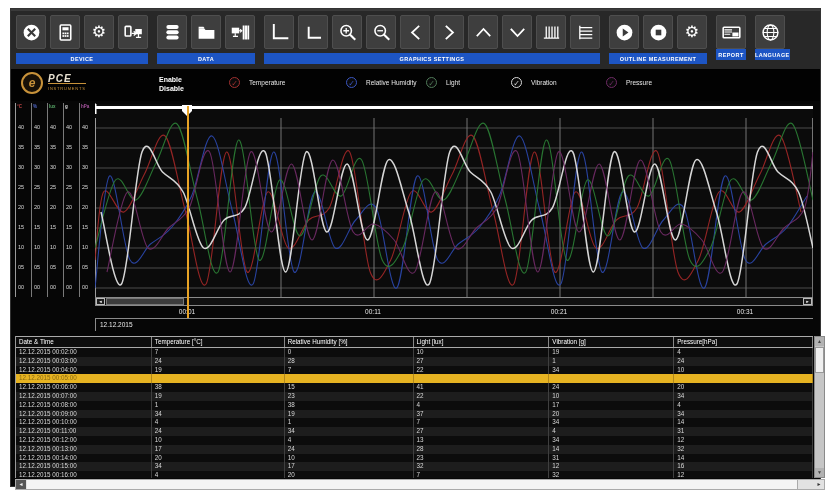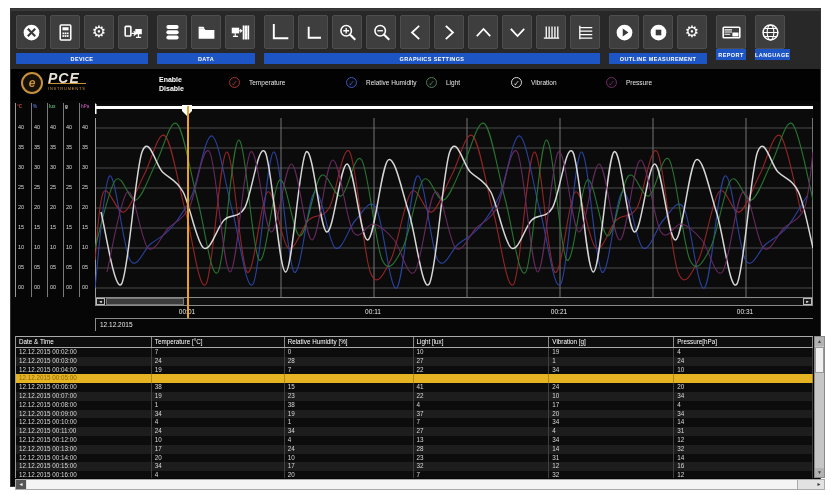--- a/index.html
+++ b/index.html
@@ -14,21 +14,21 @@
   .tb-btn svg{width:21px;height:21px;stroke:#fff;fill:none;stroke-width:1.8;stroke-linecap:square;}
   .tb-btn .glyph{color:#fff;font-size:16px;line-height:16px;}
   .tb-label{margin-top:4px;height:11px;background:#1d55c4;color:#fff;font-size:5.5px;font-weight:bold;letter-spacing:.4px;display:flex;align-items:center;justify-content:center;white-space:nowrap;overflow:hidden;}
   .tb-label.raised{transform:translateY(-4px);}
 
   
   #legend{position:absolute;left:0;top:60px;width:100%;height:32px;background:#020202;}
   #brand{position:absolute;left:10px;top:3px;display:flex;align-items:center;gap:5px;cursor:default;}
   #brand .logo-circle{width:22px;height:22px;border-radius:50%;border:2px solid #c8923a;color:#c8923a;display:flex;align-items:center;justify-content:center;font-weight:bold;font-style:italic;font-size:12px;box-sizing:border-box;background:#171007;}
   #brand .brand-text{display:flex;flex-direction:column;line-height:9px;}
-  #brand .brand-name{color:#e9e2d2;font-weight:bold;font-style:italic;font-size:14px;letter-spacing:1px;}
+  #brand .brand-name{color:#e9e2d2;font-weight:bold;font-style:italic;font-size:10px;letter-spacing:1px;}
   #brand .brand-sub{color:#c8923a;font-size:4px;letter-spacing:.8px;border-top:1px solid #c8923a;}
   #enable-toggle{position:absolute;left:148px;top:6px;color:#fff;font-size:7px;font-weight:bold;line-height:9px;cursor:pointer;}
   .legend-item{position:absolute;top:8px;display:flex;align-items:center;gap:9px;}
   .legend-item .check{width:11px;height:11px;border-radius:50%;border:1.5px solid #888;font-size:8px;line-height:11px;text-align:center;box-sizing:border-box;cursor:pointer;background:rgba(255,255,255,0.03);}
   .legend-item .lbl{color:#e8e8e8;font-size:6.5px;}
 
   
   #chart-section{position:absolute;left:0;top:92px;width:100%;height:230px;}
   #axis-cols{position:absolute;left:4px;top:2px;width:80px;height:194px;display:flex;border-left:1px solid #9a9a9a;}
   .ax-col{position:relative;width:16px;height:100%;border-right:1px solid #7a7a7a;box-sizing:border-box;}

